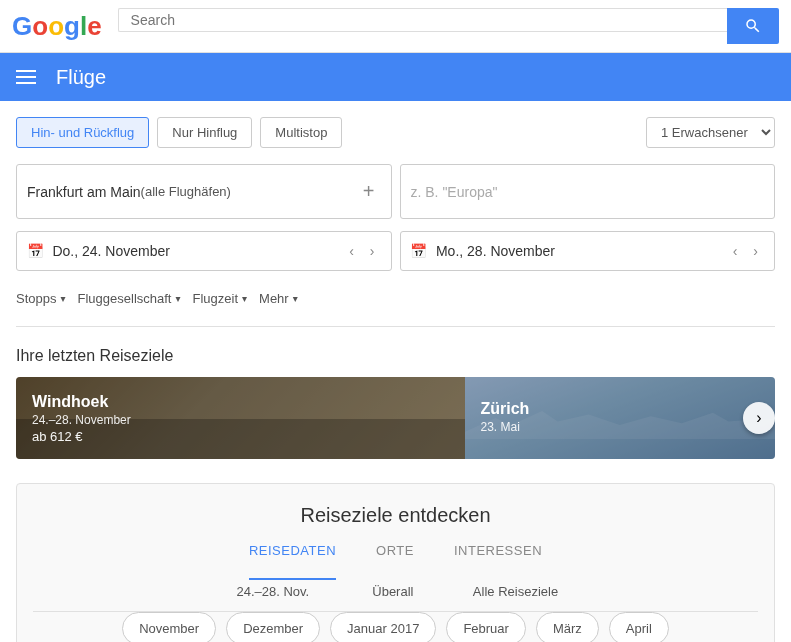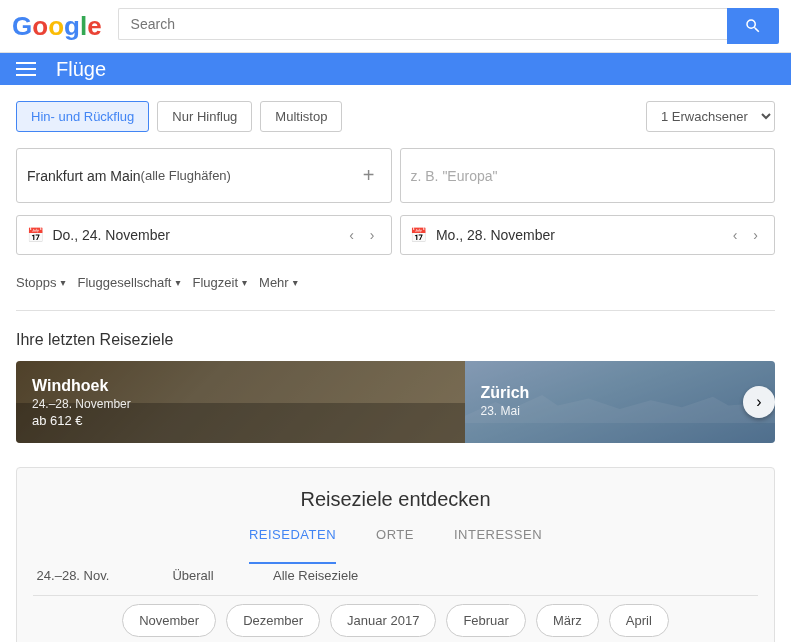--- a/index.html
+++ b/index.html
@@ -23,21 +23,21 @@
     .g-red { color: #EA4335; }
     .g-yellow { color: #FBBC05; }
     .g-green { color: #34A853; }
 
     .search-bar-container {
       flex: 1;
       display: flex;
     }
     .search-input {
       flex: 1;
-      height: 32px;
+      height: 24px;
       border: 1px solid #ddd;
       border-right: none;
       padding: 0 12px;
       font-size: 14px;
       outline: none;
       border-radius: 2px 0 0 2px;
     }
     .search-button {
       background: #4285F4;
       border: none;
@@ -51,21 +51,21 @@
     }
     .search-icon-svg {
       width: 18px;
       height: 18px;
       fill: white;
     }
 
     
     .nav-bar {
       background: #4285F4;
-      height: 32px;
+      height: 48px;
       display: flex;
       align-items: center;
       padding: 0 16px;
       color: white;
     }
     .hamburger {
       display: flex;
       flex-direction: column;
       gap: 4px;
       cursor: pointer;
@@ -296,23 +296,23 @@
       border-bottom: 2px solid transparent;
       text-transform: uppercase;
       letter-spacing: 0.5px;
     }
     .discover-tab.active {
       color: #4285F4;
       border-bottom-color: #4285F4;
     }
     .discover-tab-values {
       display: flex;
-      justify-content: flex-start;
+      justify-content: center;
       gap: 40px;
-      margin-bottom: 8px;
+      margin-bottom: 0;
       border-bottom: 1px solid #e0e0e0;
       padding-bottom: 12px;
     }
     .discover-tab-value {
       font-size: 13px;
       color: #555;
       text-align: center;
       min-width: 80px;
     }
 

